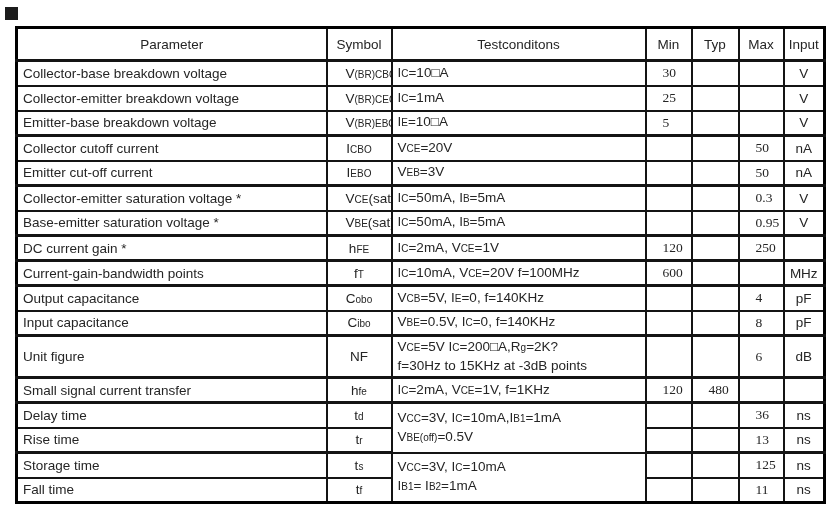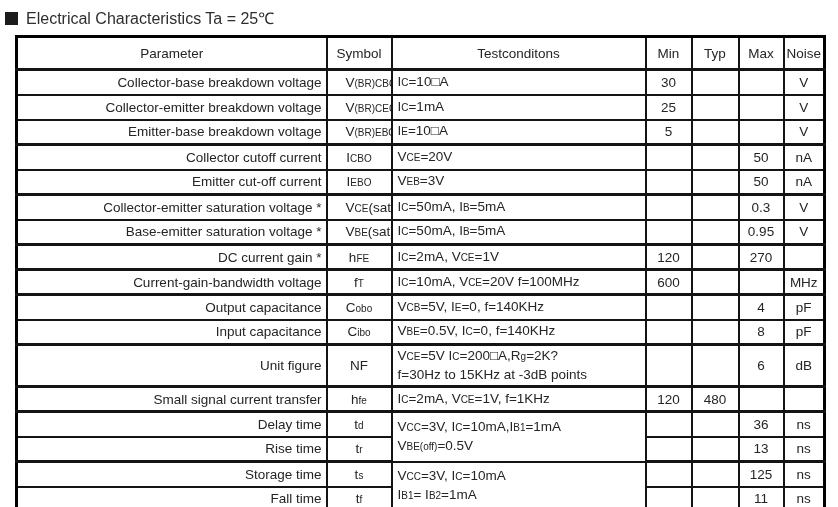--- a/index.html
+++ b/index.html
@@ -27,56 +27,55 @@
     border:2px solid #141414;
     font-weight:normal;
     font-size:13.5px;
     color:#252525;
     overflow:hidden;
     white-space:nowrap;
   }
   table.spec thead tr { height:33px; }
   table.spec tbody tr { height:25px; }
   table.spec thead th { text-align:center; border-bottom-width:3px; }
-  .c-param { text-align:right; padding:1px 4px 1px 5px;margin-top:22px; }
+  .c-param { text-align:left; padding:1px 4px 1px 5px;margin-top:22px; }
   .c-sym   { text-align:center; padding:1px 18px; }
   .c-cond  { text-align:left; padding:1px 4px 1px 5px;margin-top:23px; }
   .c-cond div { line-height:18px; }
-  .c-val   { text-align:center; padding:1px 0; }
+  .c-val   { padding:1px 16px;font-family:Liberation Serif, serif; }
   .c-unit  { text-align:center; padding:1px 2px; }
   .sub { font-size:74%; }
   tr.gend > td { border-bottom-width:3px; }
 </style>
 </head>
 <body>
 
 <div class="title-bar">
   <span class="bullet"></span>
-  <span>Electrical Characteristics Ta = 25℃</span>
 </div>
 
 <table class="spec">
   <colgroup>
     <col style="width:310px">
       <col style="width:65px">
       <col style="width:254px">
     <col style="width:46px">
       <col style="width:47px">
       <col style="width:45px">
       <col style="width:41px">
   </colgroup>
   <thead>
     <tr>
       <th>Parameter</th>
       <th>Symbol</th>
       <th>Testconditons</th>
       <th>Min</th>
       <th>Typ</th>
       <th>Max</th>
-      <th>Noise</th>
+      <th>Input</th>
     </tr>
   </thead>
   <tbody>
       <tr>
         <td class="c-param">Collector-base breakdown voltage</td>
         <td class="c-sym">V<span class="sub">(BR)CBO</span></td>
         <td class="c-cond">
           <div>I<span class="sub">C</span>=10□A</div>
         </td>
         <td class="c-val">30</td>
@@ -151,25 +150,25 @@
         <td class="c-unit">V</td>
       </tr>
       <tr class="gend">
         <td class="c-param">DC current gain * </td>
         <td class="c-sym">h<span class="sub">FE</span></td>
         <td class="c-cond">
           <div>I<span class="sub">C</span>=2mA, V<span class="sub">CE</span>=1V</div>
         </td>
         <td class="c-val">120</td>
         <td class="c-val"></td>
-        <td class="c-val">270</td>
+        <td class="c-val">250</td>
         <td class="c-unit"></td>
       </tr>
       <tr class="gend">
-        <td class="c-param">Current-gain-bandwidth voltage</td>
+        <td class="c-param">Current-gain-bandwidth points</td>
         <td class="c-sym">f<span class="sub">T</span></td>
         <td class="c-cond">
           <div>I<span class="sub">C</span>=10mA, V<span class="sub">CE</span>=20V f=100MHz</div>
         </td>
         <td class="c-val">600</td>
         <td class="c-val"></td>
         <td class="c-val"></td>
         <td class="c-unit">MHz</td>
       </tr>
       <tr>

